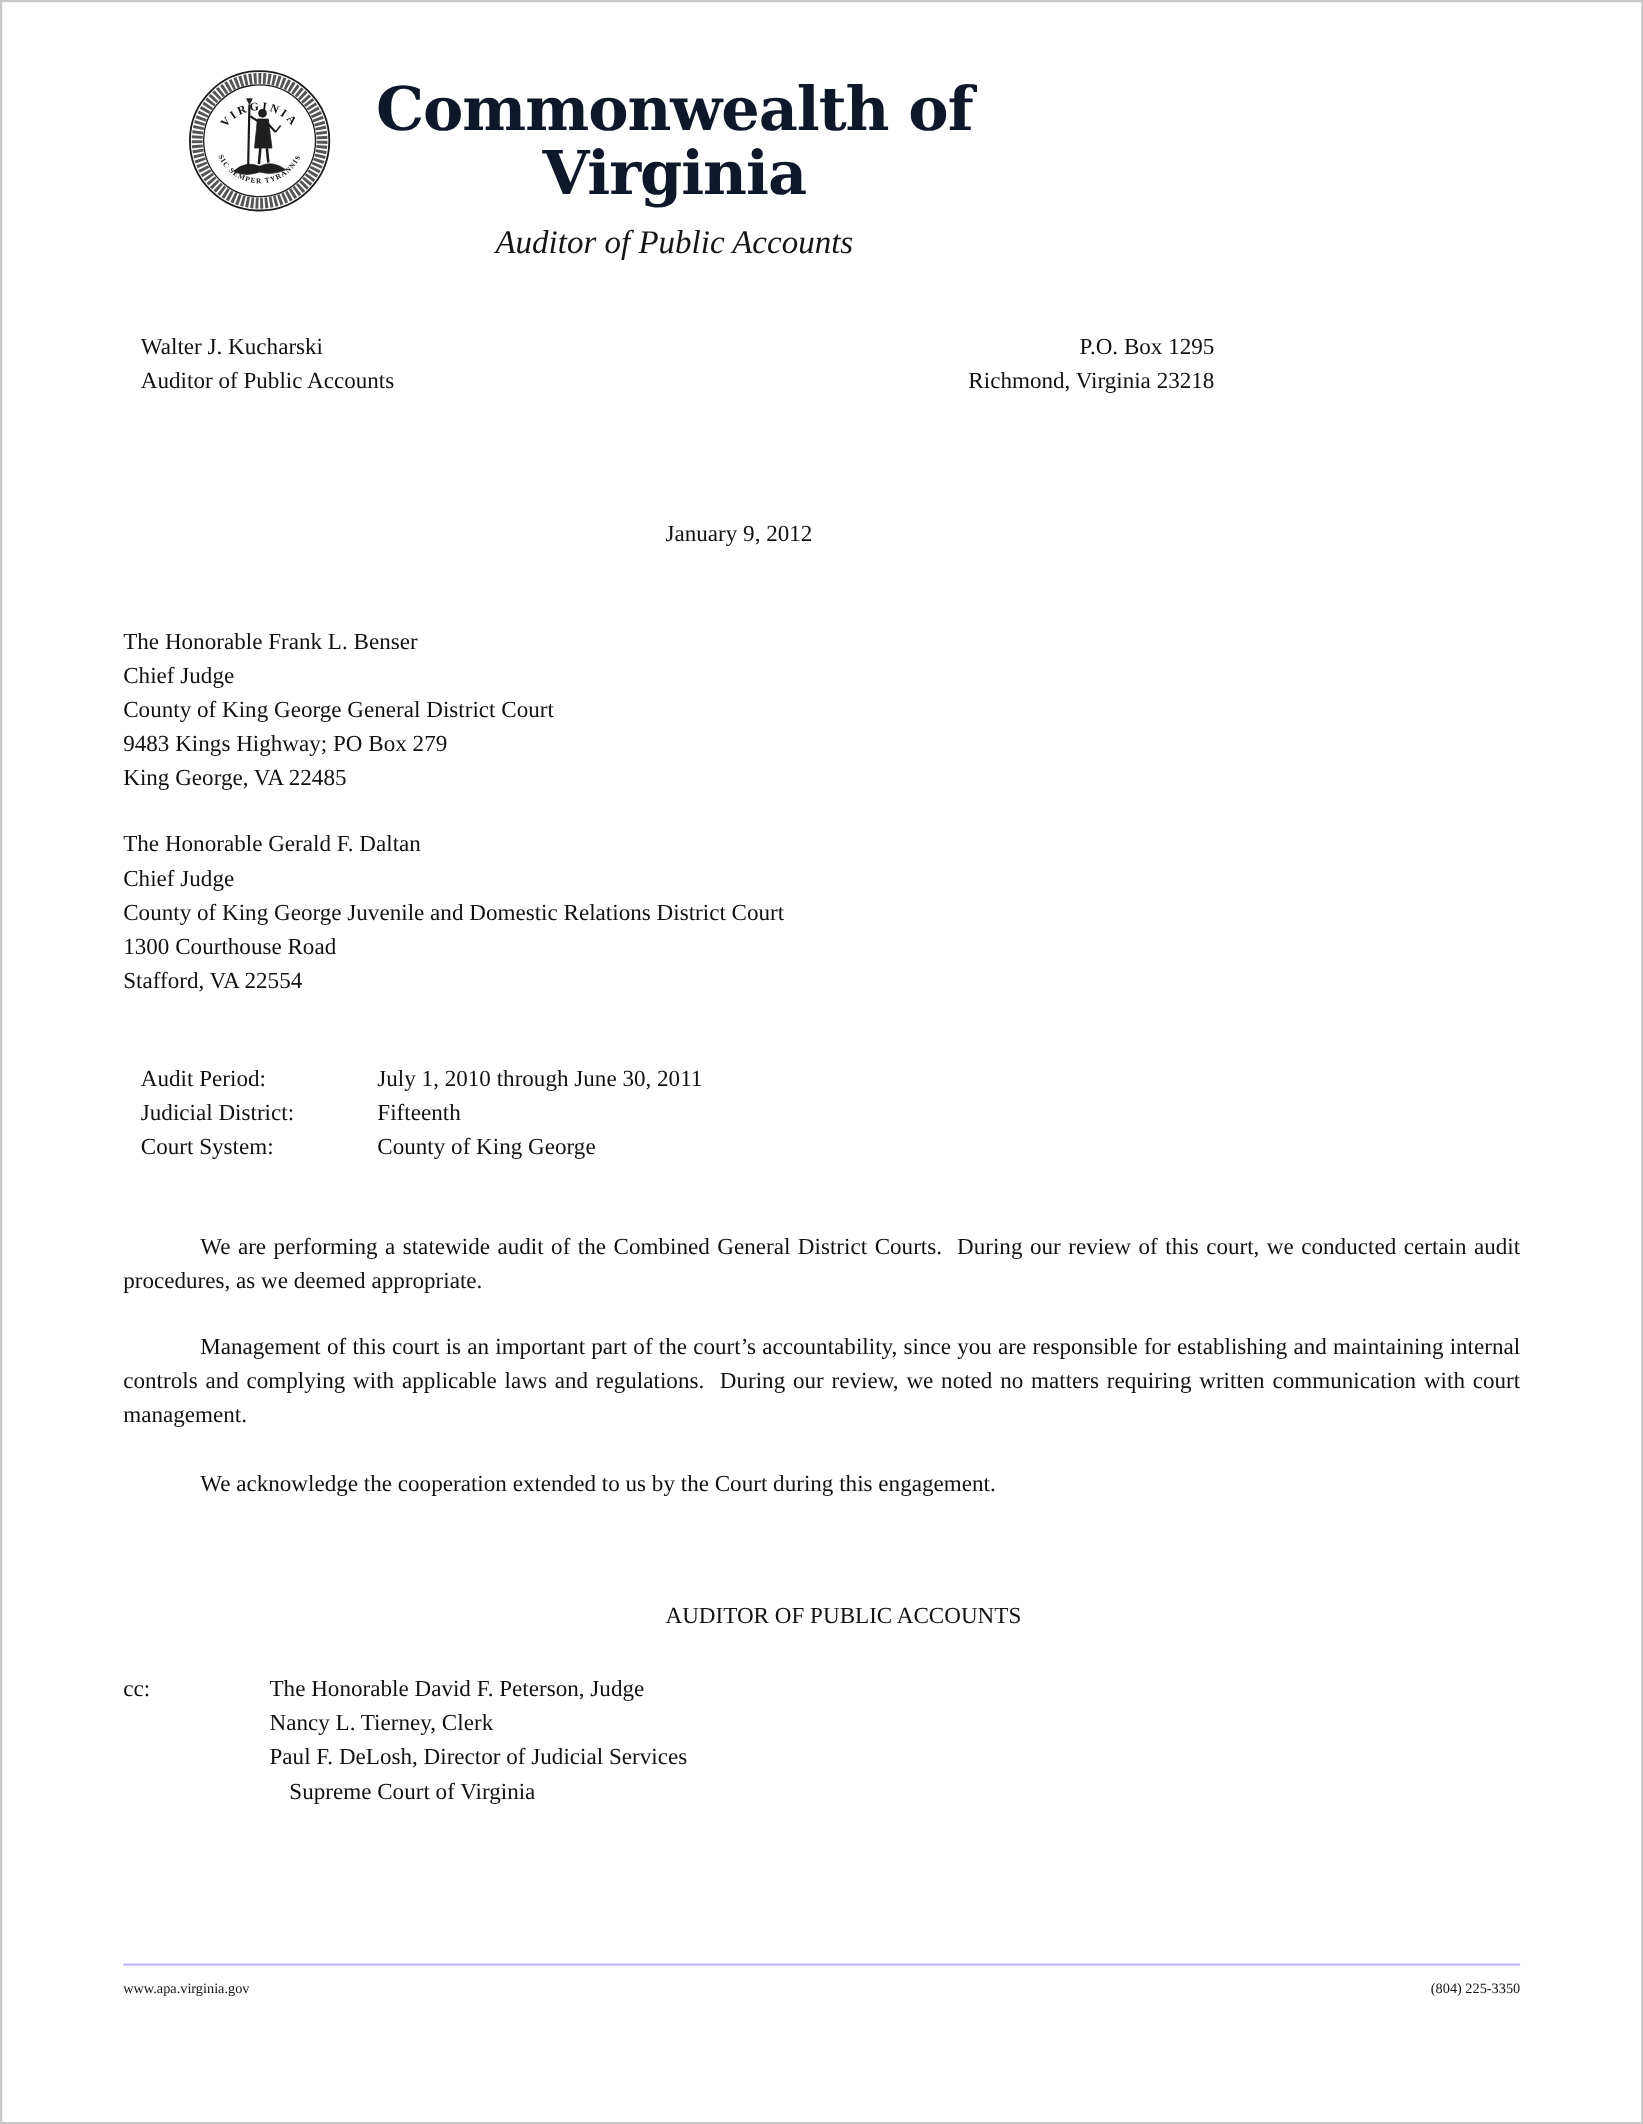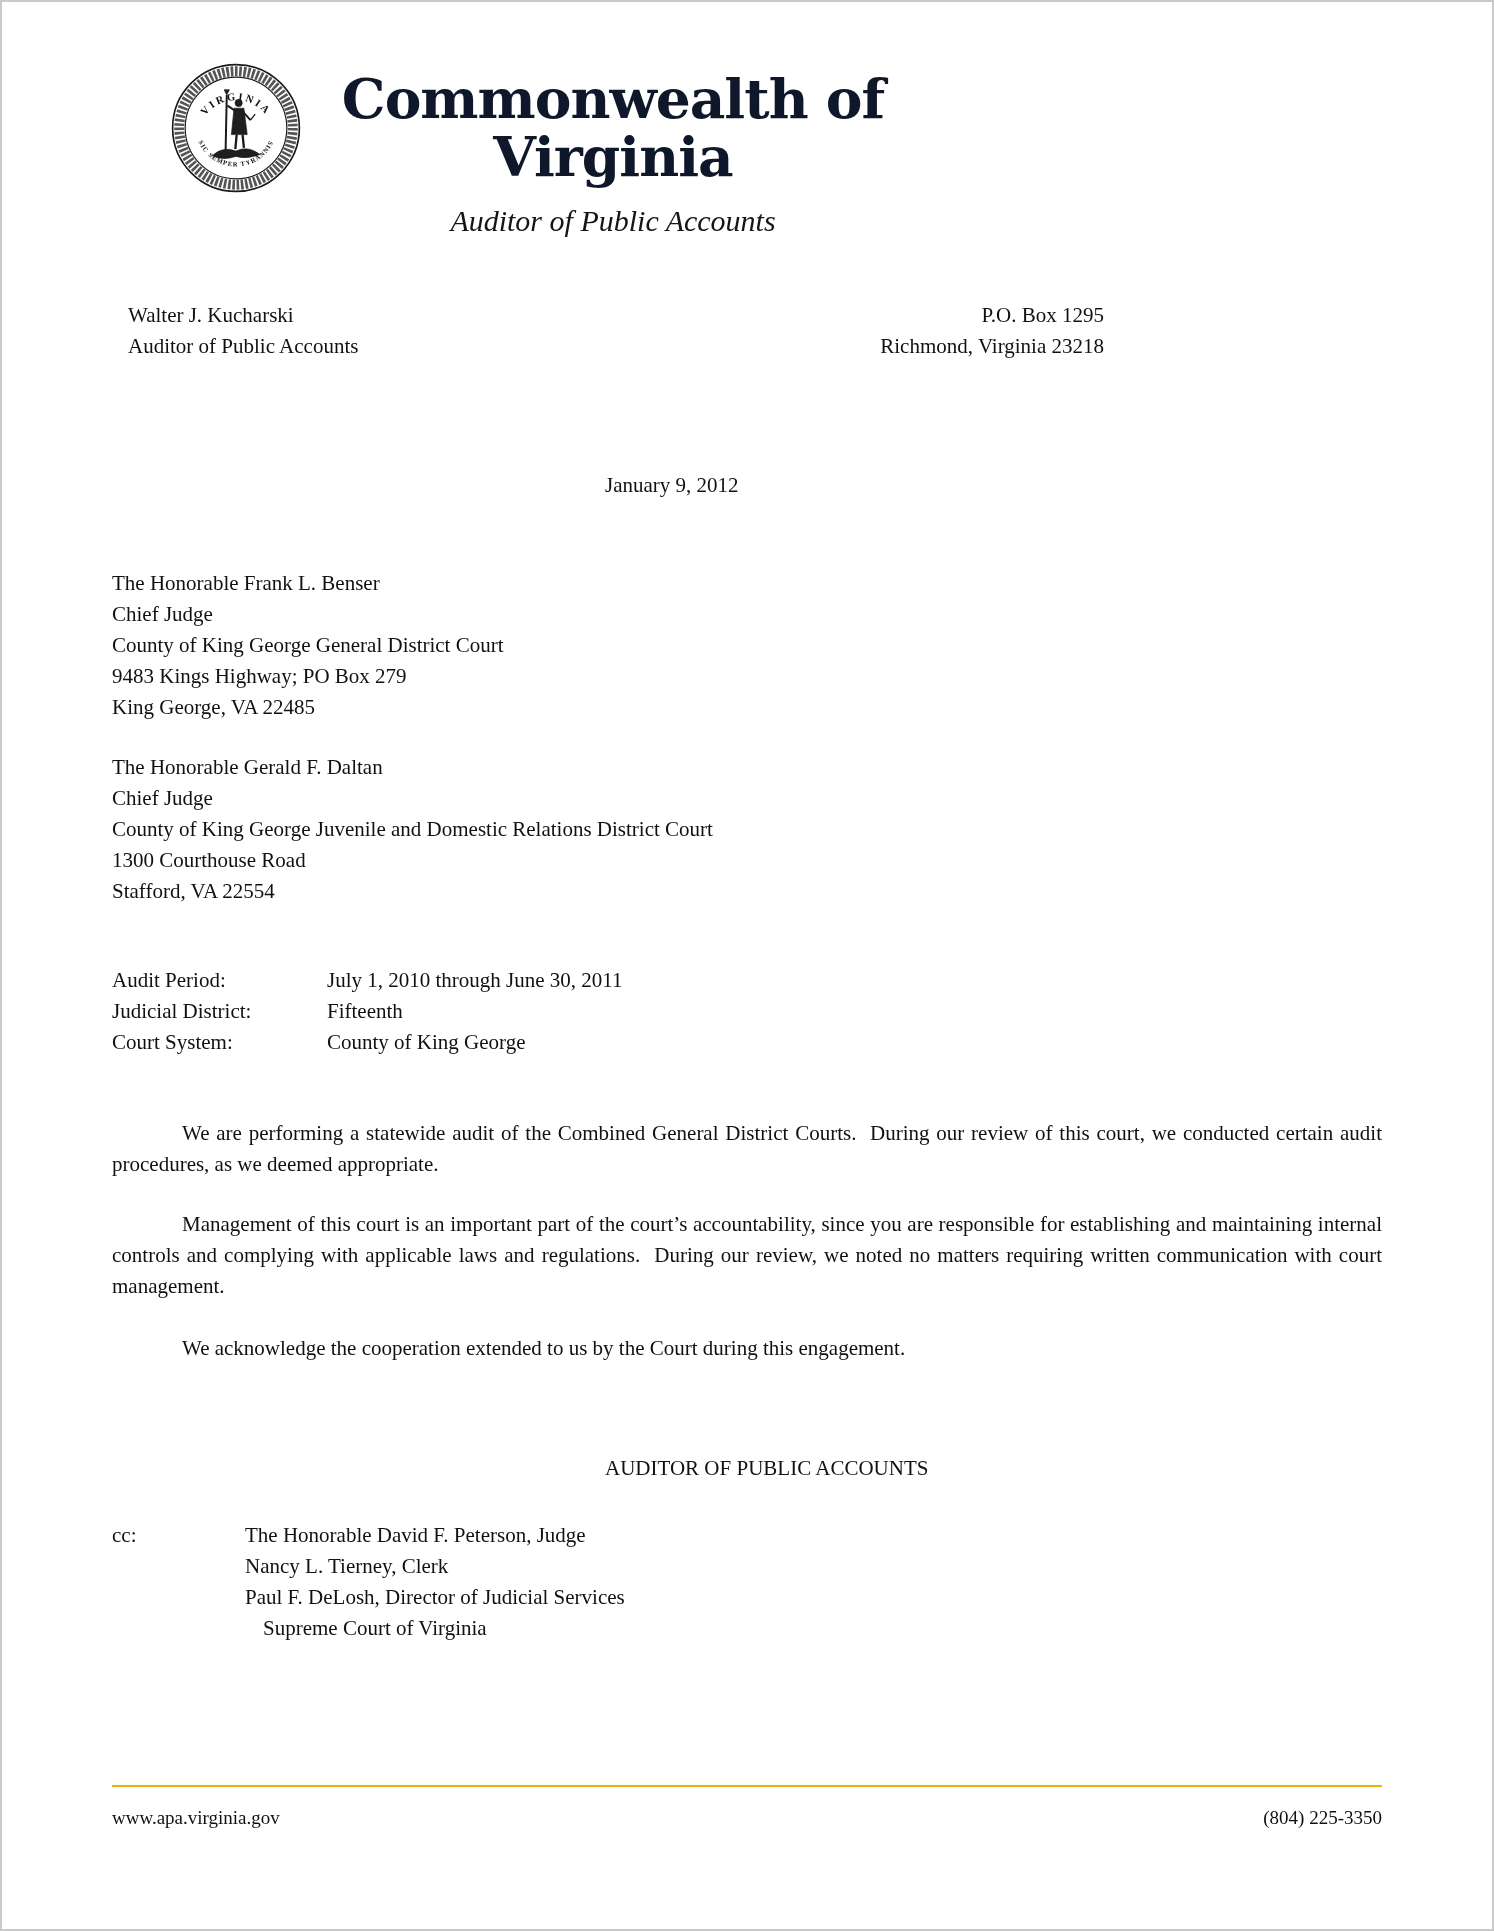--- a/index.html
+++ b/index.html
@@ -41,42 +41,42 @@
   .contact-left { padding-left: 16px; }
   .contact-right { text-align: right; padding-right: 278px; }
 
   .date-line { margin-top: 108px; margin-left: 493px; }
 
   .recipient-1 { margin-top: 67px; }
   .recipient-2 { margin-top: 29px; }
 
   .audit-info { margin-top: 58px; }
   .audit-row { display: flex; }
-  .audit-label { width: 215px; flex: 0 0 215px; }
+  .audit-label { width: 215px; flex: 0 0 215px; margin-left: 16px; }
 
   .para { text-align: justify; text-indent: 70px; white-space: pre-wrap; }
   .para-1 { margin-top: 60px; }
   .para-2 { margin-top: 29px; }
   .para-3 { margin-top: 31px; }
 
   .closing { margin-top: 89px; margin-left: 493px; }
   .reference { margin-top: 29px; }
 
   .cc-block { margin-top: 36px; display: flex; gap: 20px; }
   .cc-label { width: 113px; flex: 0 0 113px; }
   .cc-name-last { padding-left: 18px; }
 
   .footer {
     position: absolute;
     left: 110px; right: 110px; top: 1783px;
-    border-top: 2px solid #eab308;
-    padding-top: 19px;
+    border-top: 2px solid #c4b5fd;
+    padding-top: 9px;
     display: flex;
     justify-content: space-between;
-    font-size: 19px;
+    font-size: 13px;
     line-height: 24px;
   }
 
   .seal-svg text { font-family: "Liberation Serif", serif; font-weight: bold; fill: #111; }
 </style>
 </head>
 <body>
 
 <div class="page">
   <div class="content">

